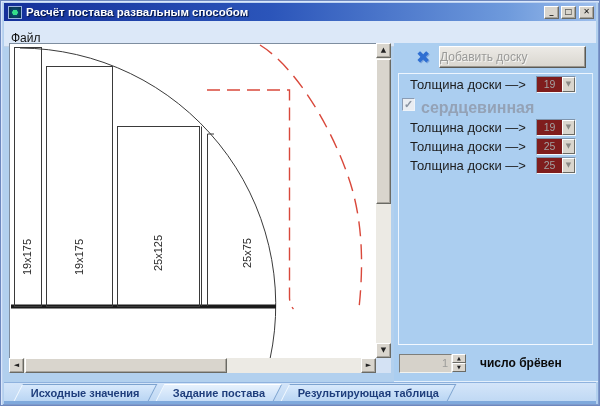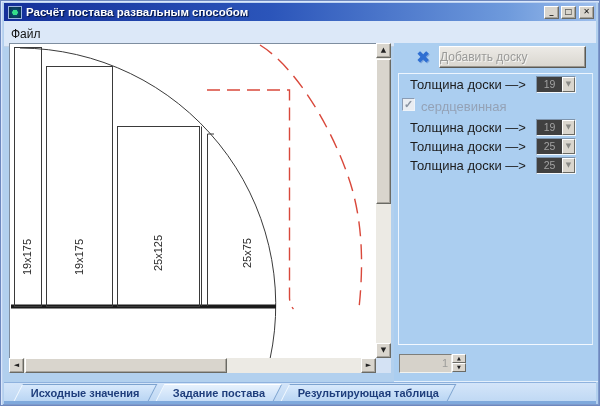--- a/index.html
+++ b/index.html
@@ -29,21 +29,21 @@
     border:1px solid; border-color:#FFFFFF #6A6A64 #6A6A64 #FFFFFF;
     box-shadow: inset -1px -1px 0 #A8A49C;
     font-size:8px; line-height:10px; text-align:center; font-weight:bold;
     cursor:default; font-family:"DejaVu Sans", sans-serif;
   }
   .win-btn.close{ margin-left:3px; }
   
   .menubar{
     position:absolute; left:3px; top:20px; right:3px; height:26px;
     background:#DCE8F8; border-bottom:1px solid #C2D2E6;
-    display:flex; align-items:center;
+    display:flex; align-items:flex-end;
   }
   .menu-item{ font-size:12px; color:#111; padding:1px 7px; }
   
   .canvas{
     position:absolute; left:8px; top:42px; width:367px; height:315px;
     background:#fff;
     border-top:1px solid #7E8EA0; border-left:1px solid #7E8EA0;
   }
   .canvas svg{ display:block; }
   
@@ -84,39 +84,39 @@
   }
   .group{
     position:absolute; left:4px; top:30px; width:195px; height:272px;
     border:1px solid #EDF5FE;
     border-right-color:#E0EEFA; border-bottom-color:#F2F8FF;
   }
   .row{ position:absolute; left:0; height:18px; width:100%;margin-left:8px; }
   .row-label{ position:absolute; left:3px; top:1px; font-size:13px; color:#1C1C1C; white-space:nowrap; }
   .combo{
     position:absolute; left:129px; top:0; width:40px; height:17px;
-    background:#404040;
+    background:#7f1d1d;
     border:1px solid; border-color:#7E94AC #F4F8FC #F4F8FC #7E94AC;
     display:flex;
   }
   .combo-value{ flex:1 1 auto; font-size:10.5px; color:#A2A2A2; text-align:center; line-height:15px; }
   .combo-arrow{
     flex:0 0 13px; background:#DAD6CE; color:#8A8A86;
     border:1px solid; border-color:#FFFFFF #6A6A64 #6A6A64 #FFFFFF;
     font-size:7px; line-height:13px; text-align:center;
     font-family:"DejaVu Sans", sans-serif;
   }
   .check-row{ position:absolute; left:0; top:23px; height:15px; width:100%; }
   .checkbox{
     position:absolute; left:3px; top:1px; width:13px; height:13px;
     background:#E9EDF2;
     border:1px solid; border-color:#8A9CB4 #EEF4FA #EEF4FA #8A9CB4;
     color:#8A94A2; font-size:11px; line-height:11px; text-align:center; font-weight:bold;
   }
-  .check-label{ position:absolute; left:22px; top:2px; font-size:13px; color:#94A2B6; }
+  .check-label{ position:absolute; left:22px; top:2px; font-size:16px; color:#94A2B6;font-weight:bold; }
   .count-row{ position:absolute; left:0; top:311px; width:100%; height:20px; }
   .spin-edit{
     position:absolute; left:5px; top:0; width:53px; height:19px;
     background:#D6D2CA;
     border:1px solid; border-color:#7E7E7A #F2F2EE #F2F2EE #7E7E7A;
     color:#9C9C9A; font-size:11px; text-align:right; line-height:17px; padding-right:3px;
   }
   .spin-btns{ position:absolute; left:58px; top:0; width:14px; height:19px; }
   .spin-btn{
     position:absolute; left:0; width:14px; height:9px;
@@ -249,20 +249,21 @@
       </div>
 
     </div>
 
     <div class="count-row">
       <div class="spin-edit">1</div>
       <div class="spin-btns">
         <div class="spin-btn" style="top:0;">▲</div>
         <div class="spin-btn" style="top:9px;">▼</div>
       </div>
+      <div class="count-label">число брёвен</div>
     </div>
 
   </div>
 
   <div class="tabbar">
     <div class="tab">
       <span class="tab-label">Исходные значения</span>
     </div>
     <div class="tab active">
       <span class="tab-label">Задание постава</span>

